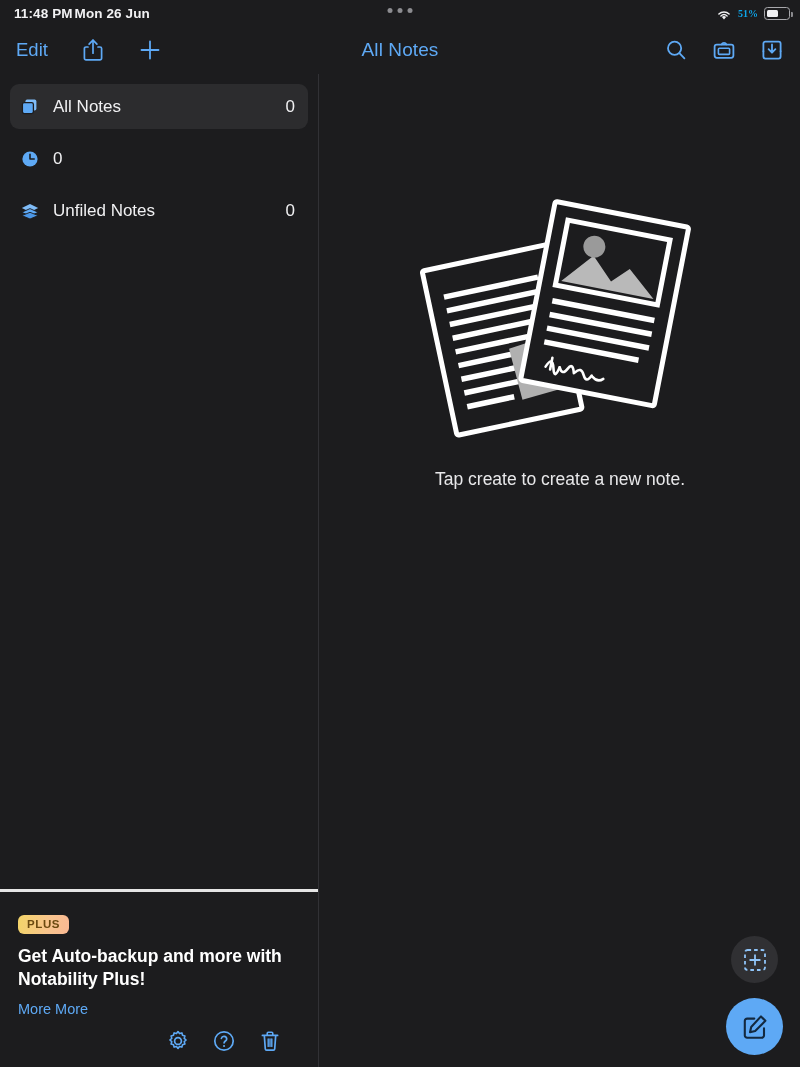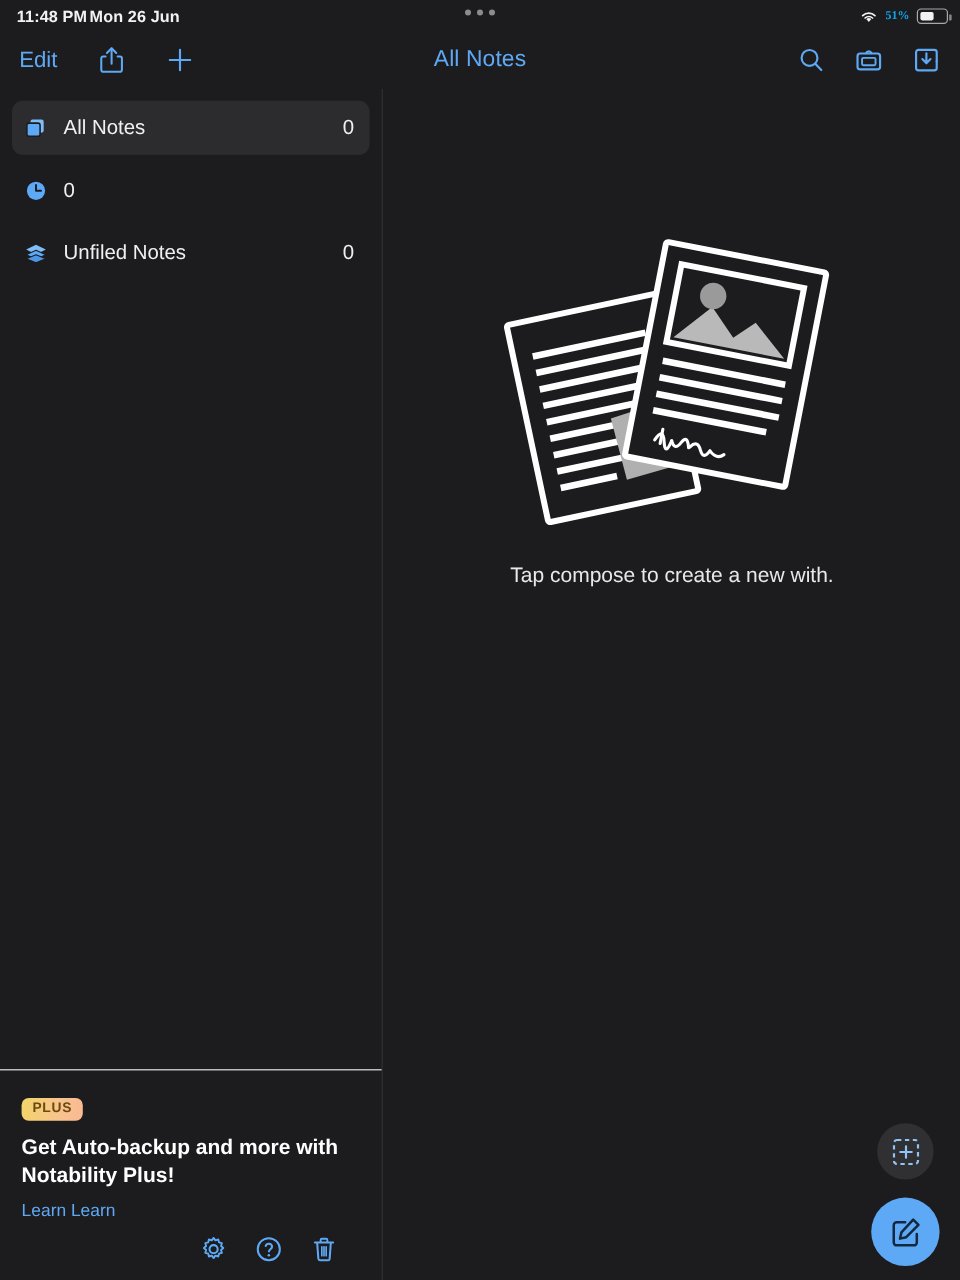--- a/index.html
+++ b/index.html
@@ -63,21 +63,21 @@
     padding:0 13px 0 9px; margin-bottom:7px; cursor:default;
   }
   .side-row.selected { background:#2c2c2e; }
   .side-ico { width:22px; display:flex; align-items:center; justify-content:center; margin-right:12px; }
   .side-label { flex:1; color:#f0f0f2; font-size:17px; }
   .side-count { color:#f0f0f2; font-size:17px; }
 
   
   .promo {
     position:absolute; left:0; bottom:0; width:318px; padding:22px 18px 14px 18px;
-    border-top:1px solid #e5e5e5;
+    border-top:3px solid #e5e5e5;
   }
   .plus-badge {
     display:inline-block; padding:3px 9px 4px 9px; border-radius:6px;
     background:linear-gradient(100deg,#f3d468 0%,#f8c48d 60%,#fab894 100%);
     color:#6b4a10; font-size:11.5px; font-weight:bold; letter-spacing:.6px;
   }
   .promo-title {
     margin-top:11px; color:#ffffff; font-size:17.5px; font-weight:bold; line-height:1.28;
     max-width:292px;
   }
@@ -208,21 +208,21 @@
           </svg>
         </span>
         <span class="side-label">Unfiled Notes</span>
         <span class="side-count">0</span>
       </div>
     </div>
 
     <div class="promo">
       <span class="plus-badge">PLUS</span>
       <div class="promo-title">Get Auto-backup and more with Notability Plus!</div>
-      <div class="promo-link">Learn Learn</div>
+      <div class="promo-link">More More</div>
 
       <div class="promo-tools">
         <span class="icon-btn">
           <svg width="24" height="24" viewBox="0 0 24 24">
             <circle cx="12" cy="12" r="3.4" stroke="#5ea9f5" stroke-width="1.7" fill="none"></circle>
             <path d="M12 2.6 l1.5 2.0 2.4-.7 .6 2.4 2.4 .7 -.7 2.4 1.9 1.6 -1.9 1.6 .7 2.4 -2.4 .7 -.6 2.4 -2.4-.7 -1.5 2.0 -1.5-2.0 -2.4 .7 -.6-2.4 -2.4-.7 .7-2.4 -1.9-1.6 1.9-1.6 -.7-2.4 2.4-.7 .6-2.4 2.4 .7 Z" stroke="#5ea9f5" stroke-width="1.6" fill="none" stroke-linejoin="round"></path>
           </svg>
         </span>
         <span class="icon-btn">
           <svg width="24" height="24" viewBox="0 0 24 24">
@@ -283,21 +283,21 @@
             <path d="M142 182 q5-12 8 0 t6 -2"></path>
             <path d="M156 180 q4 8 8 0 t7 3"></path>
             <path d="M172 182 q5-7 9 1 t8 -1"></path>
             <path d="M190 183 q6 5 11 0"></path>
             <path d="M147 172 v12"></path>
           </g>
         </g>
       </svg>
     </div>
 
-    <div class="empty-text">Tap compose to create a new with.</div>
+    <div class="empty-text">Tap create to create a new note.</div>
 
     <div class="fab-small">
       <svg width="26" height="26" viewBox="0 0 26 26">
         <rect x="3" y="3" width="20" height="20" rx="2.5" stroke="#8fc4f8" stroke-width="1.8" fill="none" stroke-dasharray="3.6 3.0"></rect>
         <path d="M13 8.2 V17.8 M8.2 13 H17.8" stroke="#8fc4f8" stroke-width="1.8" stroke-linecap="round"></path>
       </svg>
     </div>
 
     <div class="fab-main">
       <svg width="30" height="30" viewBox="0 0 30 30">

